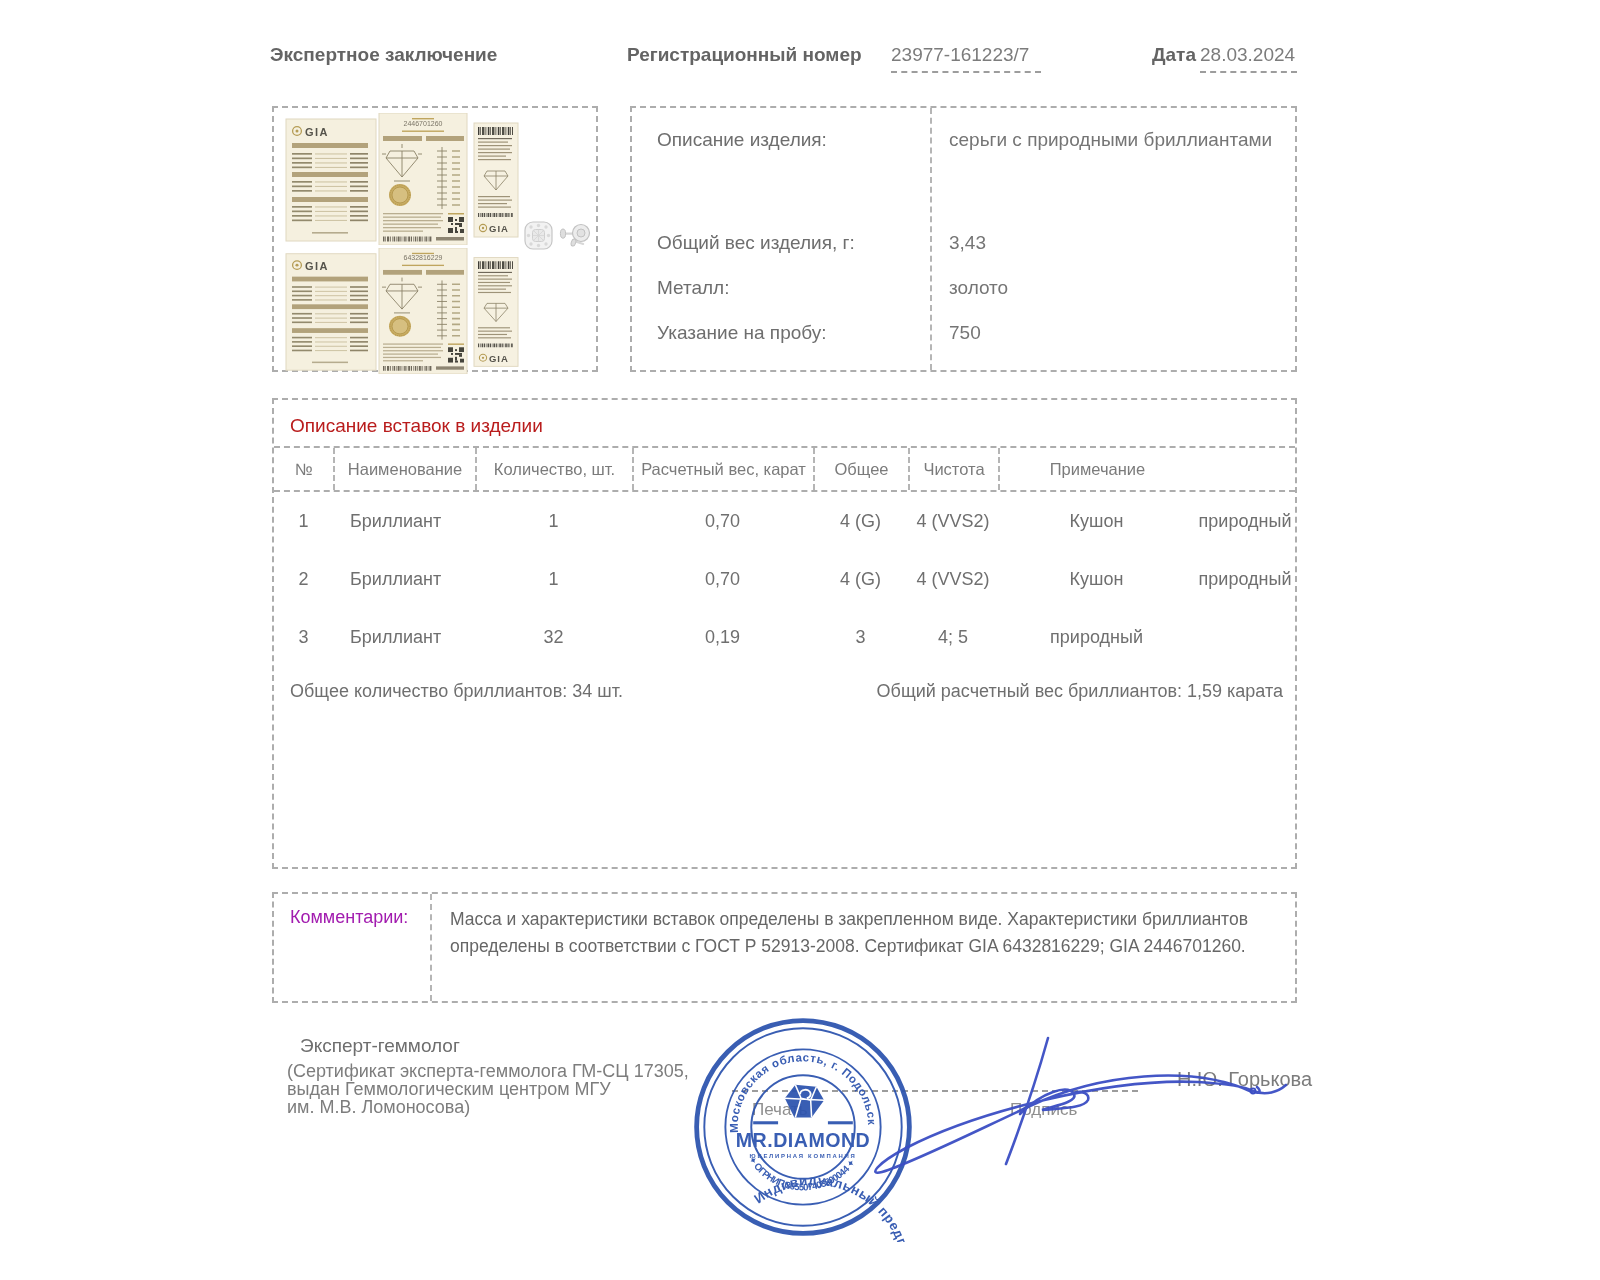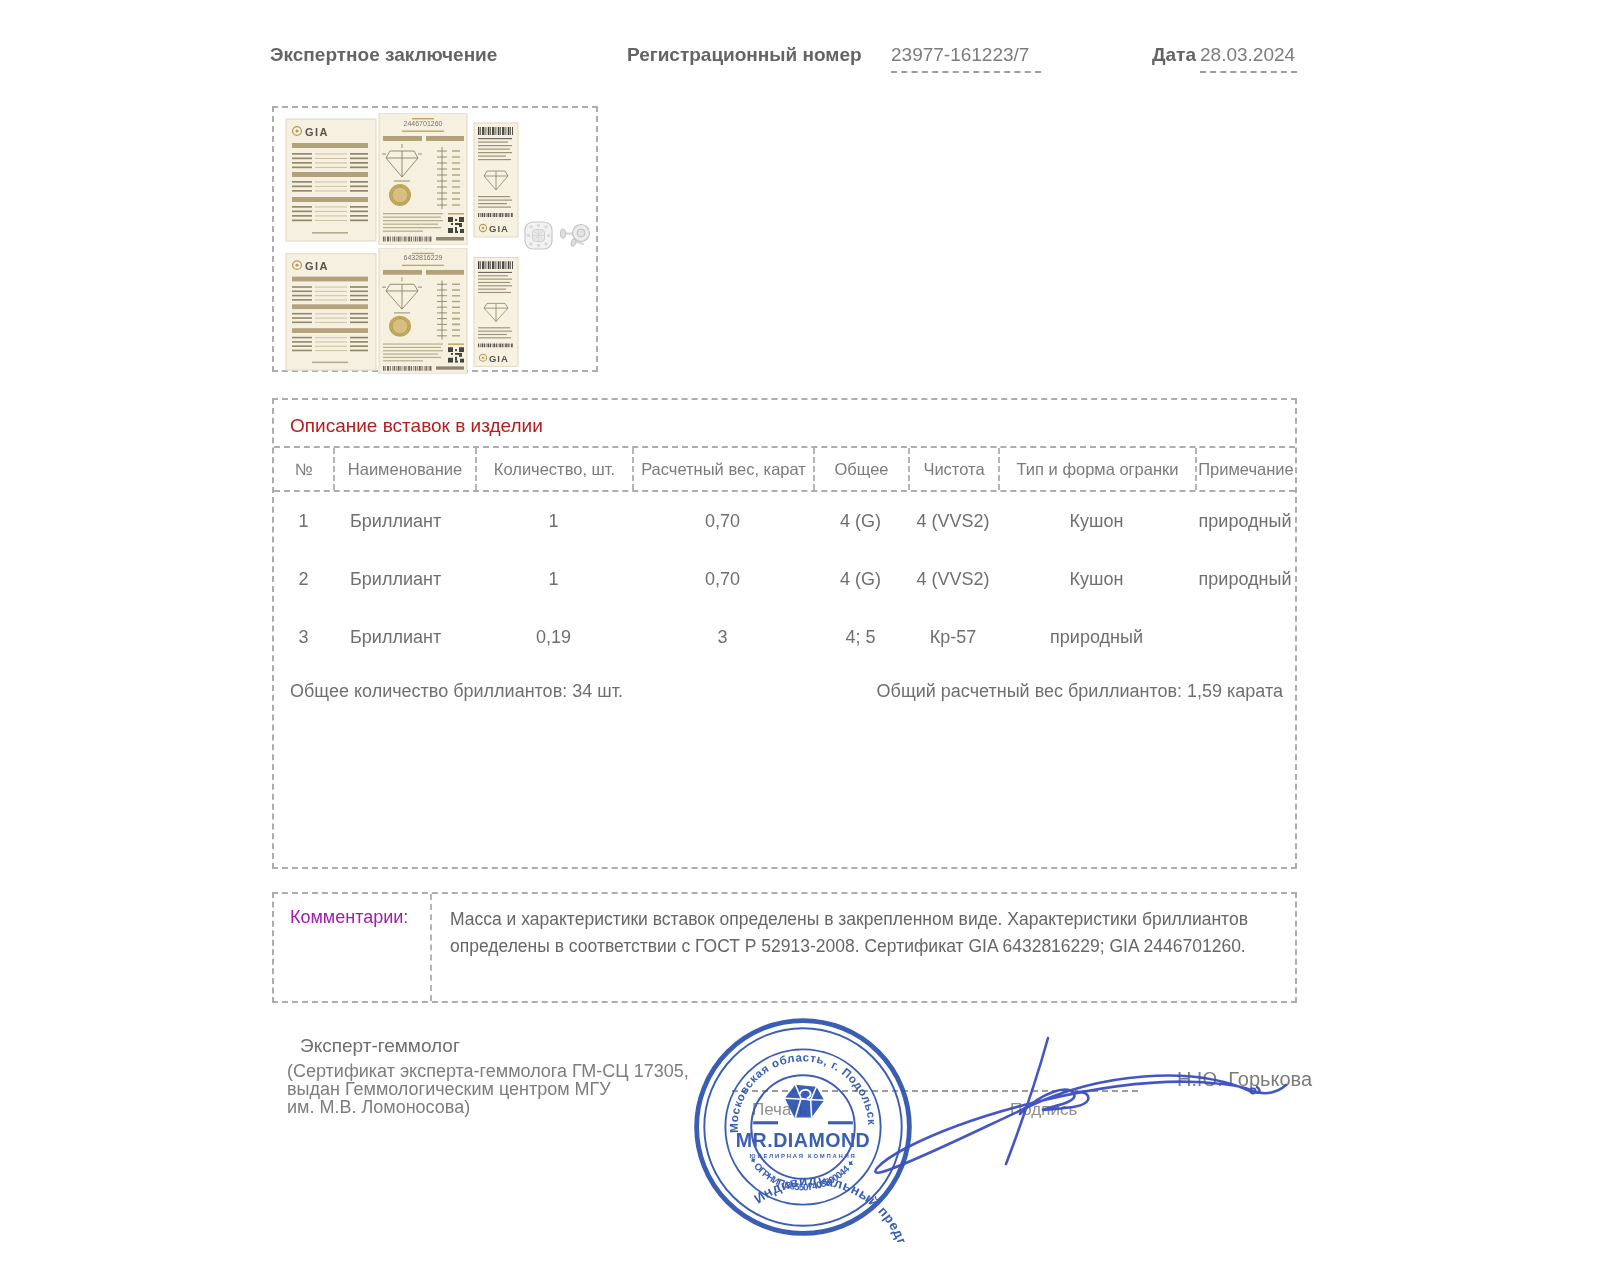--- a/index.html
+++ b/index.html
@@ -193,31 +193,41 @@
         <rect x="40" y="16.5" width="13" height="2.2" rx="1" fill="#d7d7d7" stroke="none"></rect>
         <ellipse cx="41" cy="17.6" rx="2.6" ry="4.6" fill="#dedede"></ellipse>
         <circle cx="59" cy="17" r="8.5" stroke-width="1.2"></circle>
         <circle cx="59" cy="17" r="4" fill="#e2e2e2"></circle>
         <rect x="52" y="24" width="11" height="2" rx="1" transform="rotate(18 52 24)" fill="#d7d7d7" stroke="none"></rect>
         <ellipse cx="51.5" cy="26.5" rx="2.2" ry="3.6" transform="rotate(18 51.5 26.5)" fill="#dedede"></ellipse>
       </g>
     </svg>
   </div>
 
+  <div class="abs dbox" style="left:630px;top:106px;width:667px;height:266px;">
+    <div class="desc-divider"></div>
+    <div class="desc-label" style="top:21px;">Описание изделия:</div>
+    <div class="desc-value" style="top:21px;">серьги с природными бриллиантами</div>
+    <div class="desc-label" style="top:124px;">Общий вес изделия, г:</div>
+    <div class="desc-value" style="top:124px;">3,43</div>
+    <div class="desc-label" style="top:169px;">Металл:</div>
+    <div class="desc-value" style="top:169px;">золото</div>
+    <div class="desc-label" style="top:214px;">Указание на пробу:</div>
+    <div class="desc-value" style="top:214px;">750</div>
+  </div>
 
   <div class="abs dbox" style="left:272px;top:398px;width:1025px;height:471px;">
     <div class="tbl-title">Описание вставок в изделии</div>
     <div class="tbl-head">
       <div>№</div>
       <div>Наименование</div>
       <div>Количество, шт.</div>
       <div>Расчетный вес, карат</div>
       <div>Общее</div>
       <div>Чистота</div>
-      <div>Тип и форма огранки</div>
       <div>Примечание</div>
     </div>
     <div class="tbl-body">
       <div class="tbl-row">
         <div>1</div>
         <div class="cell-name">Бриллиант</div>
         <div>1</div>
         <div>0,70</div>
         <div>4 (G)</div>
         <div>4 (VVS2)</div>
@@ -230,24 +240,24 @@
         <div>1</div>
         <div>0,70</div>
         <div>4 (G)</div>
         <div>4 (VVS2)</div>
         <div>Кушон</div>
         <div>природный</div>
       </div>
       <div class="tbl-row">
         <div>3</div>
         <div class="cell-name">Бриллиант</div>
+        <div>32</div>
         <div>0,19</div>
         <div>3</div>
         <div>4; 5</div>
-        <div>Кр-57</div>
         <div>природный</div>
       </div>
     </div>
     <div class="tbl-sum-l">Общее количество бриллиантов: 34 шт.</div>
     <div class="tbl-sum-r">Общий расчетный вес бриллиантов: 1,59 карата</div>
   </div>
 
   <div class="abs dbox" style="left:272px;top:892px;width:1025px;height:111px;">
     <div class="com-divider"></div>
     <div class="com-label">Комментарии:</div>

